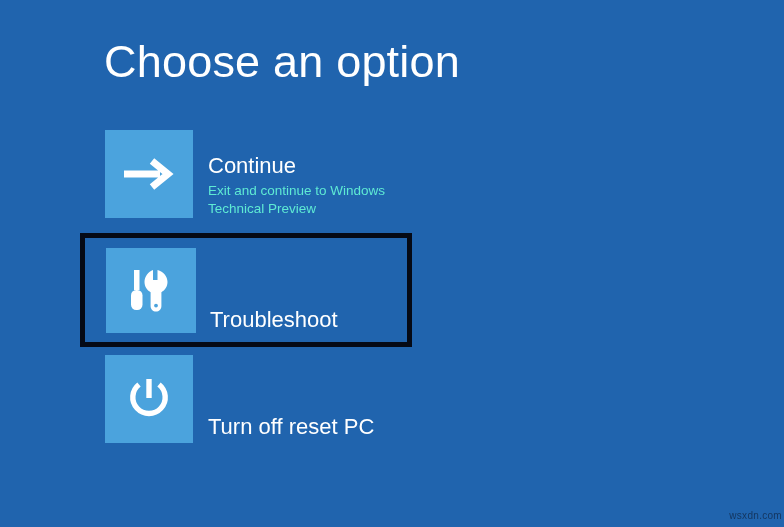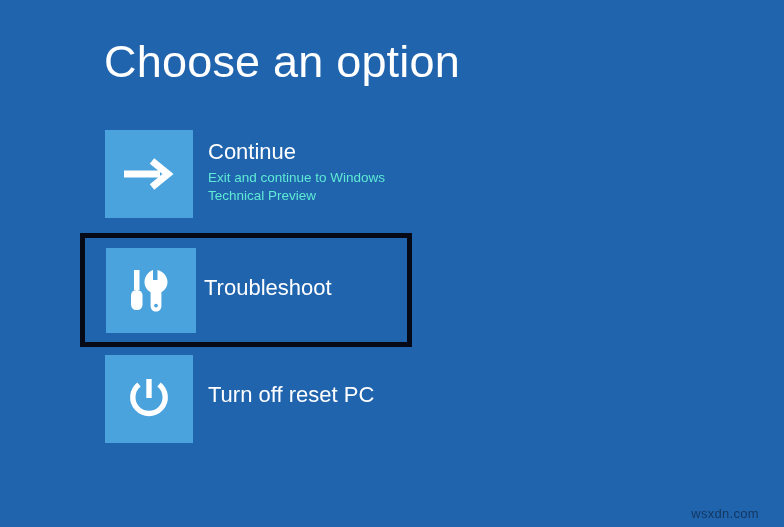--- a/index.html
+++ b/index.html
@@ -26,21 +26,21 @@
     font-size: 45px;
     font-weight: 300;
     color: #ffffff;
     letter-spacing: 0.2px;
     line-height: 1.15;
     white-space: nowrap;
   }
   .option-row {
     position: absolute;
     display: flex;
-    align-items: center;
+    align-items: flex-end;
   }
   #option-continue  { left: 105px; top: 130px; }
   #option-trouble   { left: 106px; top: 248px; }
   #option-shutdown  { left: 105px; top: 355px; }
 
   .tile {
     background: #4ba3dd;
     flex: 0 0 auto;
     display: flex;
     align-items: center;
@@ -50,21 +50,21 @@
   #option-trouble  .tile { width: 90px; height: 85px; }
   #option-shutdown .tile { width: 88px; height: 88px; }
 
   .tile svg { display: block; }
 
   .option-text {
     margin-left: 0;
     padding-left: 0;
   }
   #option-continue .option-text { margin-left: 15px; margin-top: -5px; }
-  #option-trouble  .option-text { margin-left: 8px; margin-top: -5px; }
+  #option-trouble  .option-text { margin-left: 14px; margin-top: -5px; }
   #option-shutdown .option-text { margin-left: 15px; margin-top: -5px; }
 
   .option-title {
     font-size: 22px;
     font-weight: 300;
     color: #ffffff;
     line-height: 1.25;
     white-space: nowrap;
   }
   .option-desc {
@@ -82,23 +82,23 @@
     top: 233px;
     width: 332px;
     height: 114px;
     border: 5px solid #050a16;
     box-sizing: border-box;
     pointer-events: none;
   }
 
   #watermark {
     position: absolute;
-    right: 25px;
+    right: 2px;
     bottom: 6px;
-    font-size: 13px;
+    font-size: 10px;
     color: #14365f;
     letter-spacing: 0.3px;
   }
 </style>
 </head>
 <body>
 
 <div id="screen">
 
   <div id="page-title">Choose an option</div>

